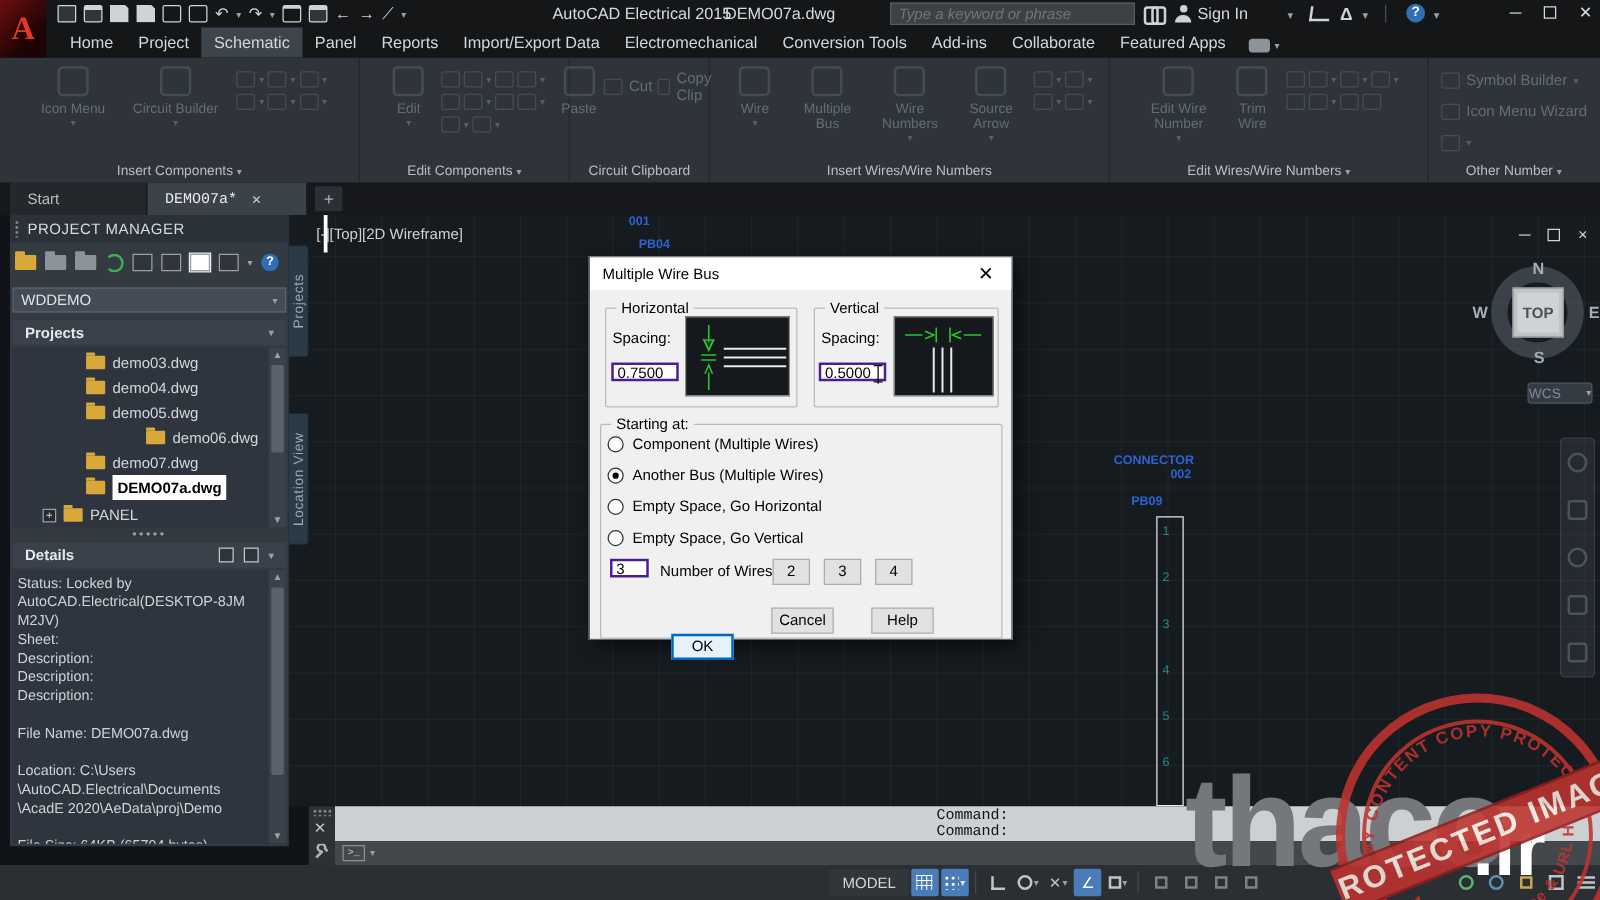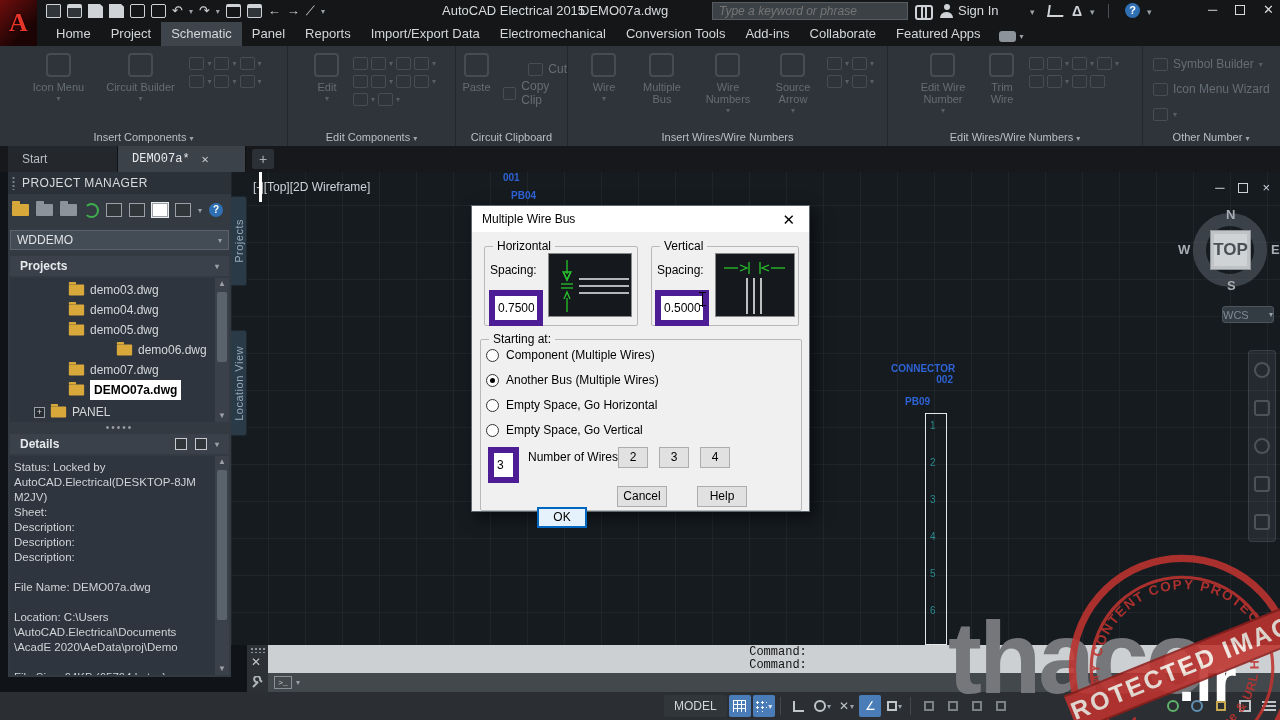--- a/index.html
+++ b/index.html
@@ -79,21 +79,21 @@
   .canvas-cursor { position:absolute; left:28px; top:4px; width:3px; height:30px; background:#fff; }
   .dwg-winbtns { position:absolute; right:10px; top:12px; display:flex; gap:14px; color:#ced3d8; font-size:13px; }
   .conn-label { position:absolute; color:#2e63d4; font-size:10px; font-weight:bold; line-height:11px; }
   .conn-tag { position:absolute; color:#2e63d4; font-size:10px; font-weight:bold; }
   .conn-rect { position:absolute; border:1px solid #e4e8eb; width:22px; }
   .pin { position:absolute; left:4px; color:#2a8a8d; font-size:10px; }
   
   .vcube { position:absolute; left:955px; top:40px; width:90px; height:120px; }
   .vring { position:absolute; left:7px; top:5px; width:74px; height:74px; border-radius:50%; border:13px solid rgba(96,104,112,0.5); }
   .vl { position:absolute; color:#a7adb4; font-weight:bold; font-size:13px; }
-  .vface { position:absolute; left:24px; top:22px; width:41px; height:40px; background:#d0d3d5; border:1px solid #8f959b; display:flex; align-items:center; justify-content:center; color:#4a4f55; font-size:17px; font-weight:bold; box-shadow:inset 0 0 0 3px #bfc3c6; }
+  .vface { position:absolute; left:24px; top:22px; width:41px; height:40px; background:#d0d3d5; border:1px solid #8f959b; display:flex; align-items:center; justify-content:center; color:#4a4f55; font-size:12px; font-weight:bold; box-shadow:inset 0 0 0 3px #bfc3c6; }
   .wcs { position:absolute; left:36px; top:98px; width:52px; height:17px; background:#333b43; border:1px solid #4d565f; border-radius:3px; color:#7e8a95; font-size:11px; display:flex; align-items:center; justify-content:space-between; gap:4px; }
   
   .navbar { position:absolute; right:4px; top:182px; width:28px; height:192px; background:rgba(170,180,190,0.10); border:1px solid rgba(170,180,190,0.15); border-radius:4px; display:flex; flex-direction:column; align-items:center; justify-content:space-around; }
   .nicon { width:16px; height:16px; border:2px solid rgba(150,160,170,0.35); border-radius:50%; }
   .nicon.sq { border-radius:3px; }
 
   
   .palette { left:8px; top:172px; width:223px; height:505px; background:#333a42; z-index:20; font-size:12px; }
   .pm-title { position:absolute; left:0; top:0; width:100%; height:22px; background:#2b3138; color:#d8dbde; font-size:12px; display:flex; align-items:center; padding-left:14px; letter-spacing:.4px; }
   .pm-grip { position:absolute; left:3px; top:4px; width:5px; height:14px; background-image:radial-gradient(circle, #7d858d 1px, transparent 1.2px); background-size:5px 4px; }
@@ -128,21 +128,21 @@
   .sidetab span { writing-mode:vertical-rl; transform:rotate(180deg); letter-spacing:.5px; }
 
   
   .dialog { left:471px; top:205px; width:339px; height:307px; background:#f0f0f0; border:1px solid #5f676f; box-shadow:5px 6px 14px rgba(0,0,0,0.55); z-index:40; font-size:12px; color:#000; }
   .dlg-title { position:absolute; left:0; top:0; width:100%; height:26px; background:#fff; display:flex; align-items:center; padding:0 10px; font-size:12px; }
   .dlg-title .sp { flex:1; }
   .dlg-x { color:#000; font-size:15px; line-height:15px; padding:0 4px; }
   .group { position:absolute; border:1px solid #b9b9b9; border-radius:2px; }
   .group .legend { position:absolute; top:-8px; left:8px; background:#f0f0f0; padding:0 4px; font-size:12px; }
   .dlabel { position:absolute; font-size:12px; }
-  .dinput { position:absolute; height:36px; background:#fff; border:6px solid #4c1d95; font-size:12px; font-family:"Liberation Sans",sans-serif; padding:0 3px; color:#000; outline:none; }
+  .dinput { position:absolute; height:15px; background:#fff; border:2px solid #4c1d95; font-size:12px; font-family:"Liberation Sans",sans-serif; padding:0 3px; color:#000; outline:none; }
   .preview { position:absolute; background:#15181c; border:1px solid #888; }
   .radio-row { position:absolute; display:flex; align-items:center; gap:7px; }
   .rdot { width:13px; height:13px; border-radius:50%; border:1px solid #333; background:#fff; position:relative; flex:none; }
   .rdot.on::after { content:""; position:absolute; left:3px; top:3px; width:5px; height:5px; border-radius:50%; background:#000; }
   .dbtn { position:absolute; height:21px; background:#e1e1e1; border:1px solid #adadad; font-size:12px; text-align:center; line-height:19px; }
   .dbtn.focus { border:2px solid #0067c0; line-height:17px; background:#e5f1fb; }
   .ibeam { position:absolute; width:9px; height:15px; }
   .ibeam::before { content:""; position:absolute; left:4px; top:0; bottom:0; width:1px; background:#000; }
   .ibeam::after { content:""; position:absolute; left:1px; top:0; width:7px; height:1px; background:#000; box-shadow:0 13px 0 #000; }
 
@@ -316,21 +316,21 @@
       </div>
       <div class="rlabel"><span>Edit Components</span> <span class="qcaret">▾</span></div>
     </div>
 
     <div class="rpanel" style="width:112px;">
       <div class="rbody">
         <div class="bigbtn" style="width:46px;">
             <span class="bigic"></span>
             <span>Paste</span>
           </div>
-        <div style="display:flex;flex-direction:column;gap:4px;padding-top:8px;align-items:flex-end;">
+        <div style="display:flex;flex-direction:row;gap:4px;padding-top:8px;">
           <div class="rtextbtn">
               <span class="mini"></span>
               <span>Cut</span>
             </div>
           <div class="rtextbtn">
               <span class="mini"></span>
               <span>Copy Clip</span>
             </div>
         </div>
       </div>

